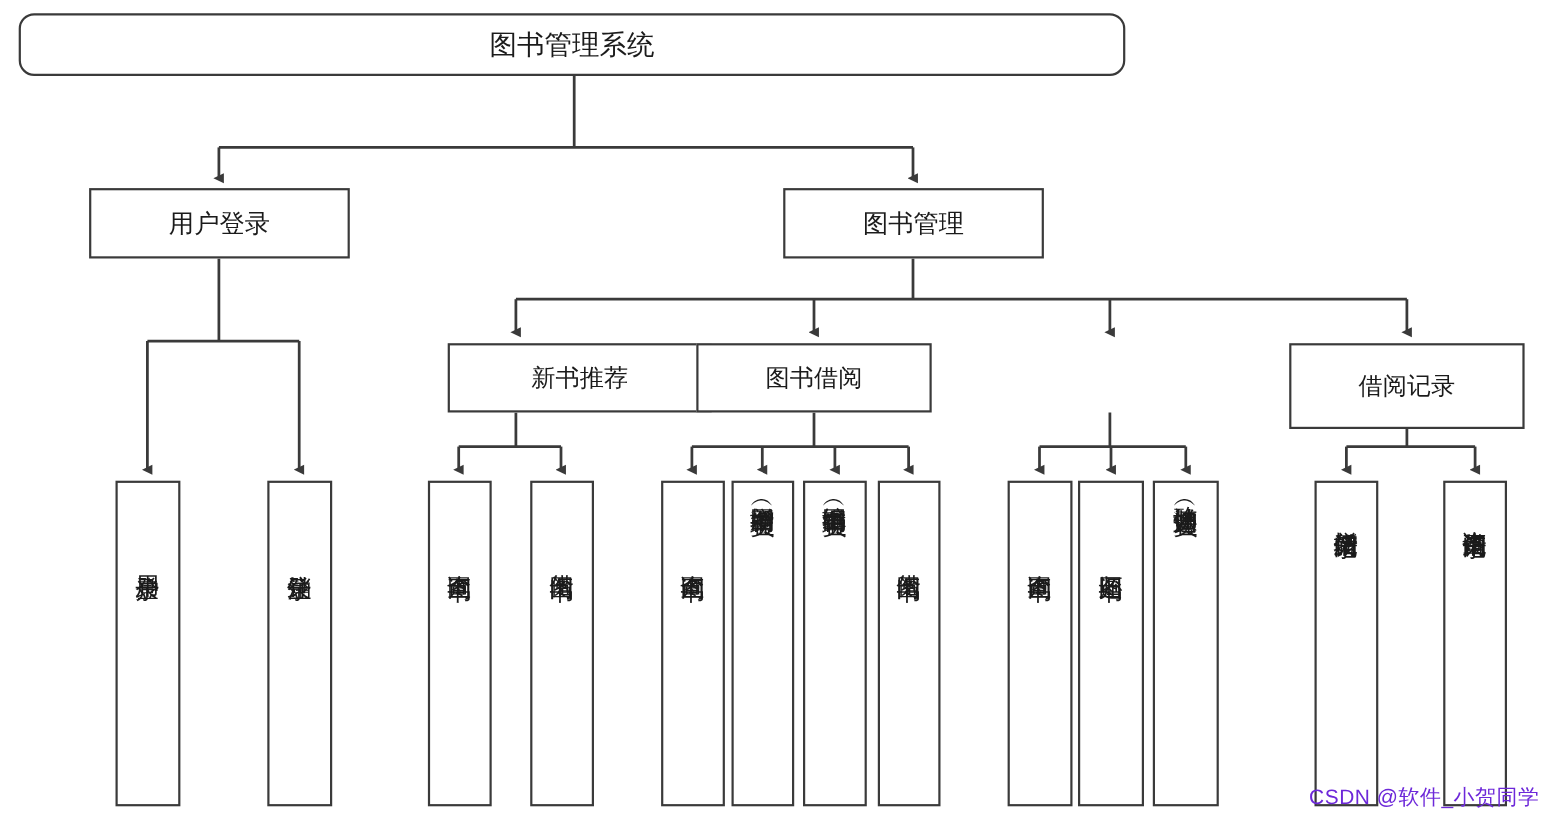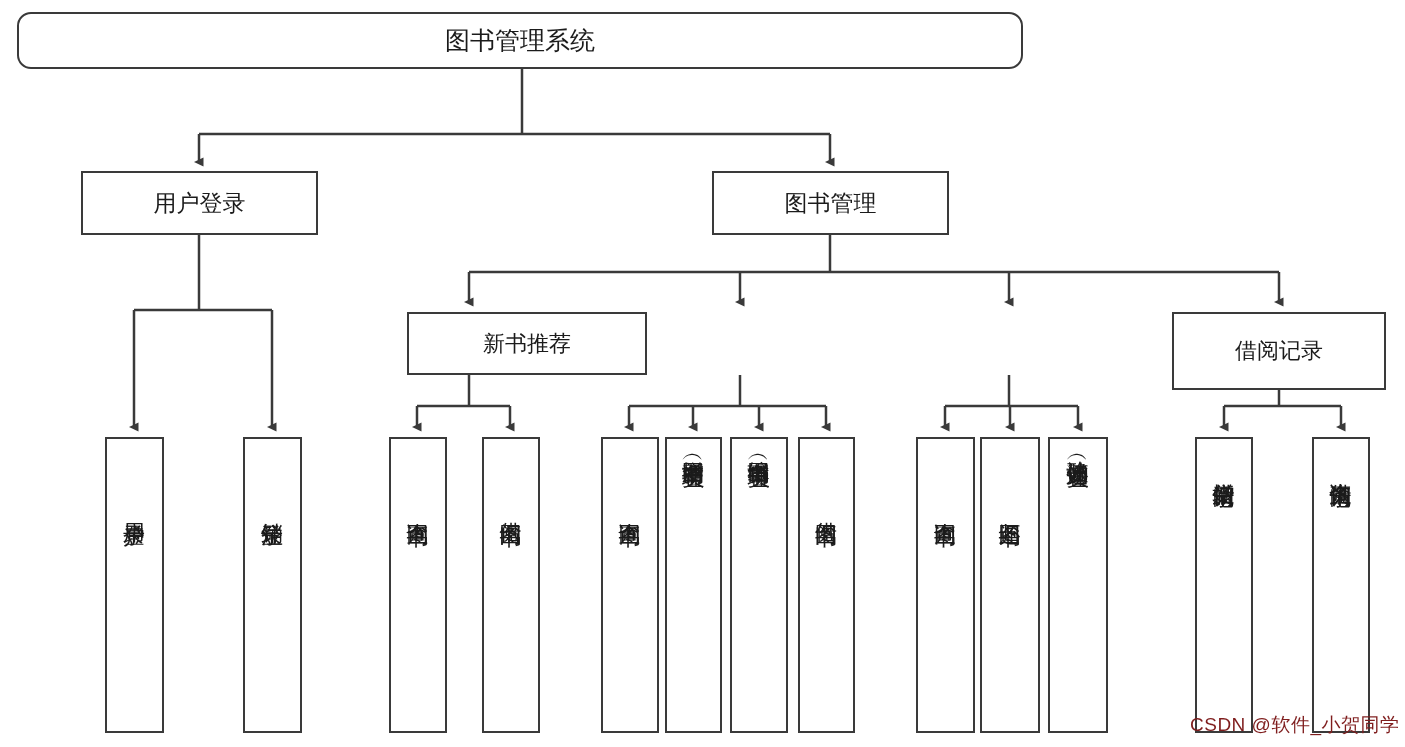--- a/index.html
+++ b/index.html
@@ -60,21 +60,21 @@
     margin-top: 62px;
   }
   .leaf-tall .vtext {
     margin-top: 0px;
   }
   .watermark {
     position: absolute;
     left: 1190px;
     top: 712px;
     font-size: 19px;
-    color: #7f1d1d;
+    color: #6d28d9;
     white-space: nowrap;
     letter-spacing: 0.5px;
   }
 </style>
 </head>
 <body>
 
 <div id="canvas">
 
   <svg id="wires" viewBox="0 0 1405 747" xmlns="http://www.w3.org/2000/svg">
@@ -134,20 +134,23 @@
   <div class="node lvl2" style="left:81px; top:171px; width:237px; height:64px;">
     <span>用户登录</span>
   </div>
   <div class="node lvl2" style="left:712px; top:171px; width:237px; height:64px;">
     <span>图书管理</span>
   </div>
 
   <div class="node lvl3" style="left:363px; top:312px; width:240px; height:63px;margin-left:44px;">
     <span>新书推荐</span>
   </div>
+  <div class="node lvl3" style="left:633px; top:312px; width:214px; height:63px;">
+    <span>图书借阅</span>
+  </div>
   <div class="node lvl3" style="left:1172px; top:312px; width:214px; height:78px;">
     <span>借阅记录</span>
   </div>
 
   <div class="node leaf leaf-mid" style="left:105px; top:437px; width:59px; height:296px;">
     <span class="vtext">用户登录</span>
   </div>
   <div class="node leaf leaf-mid" style="left:243px; top:437px; width:59px; height:296px;">
     <span class="vtext">注销登录</span>
   </div>

